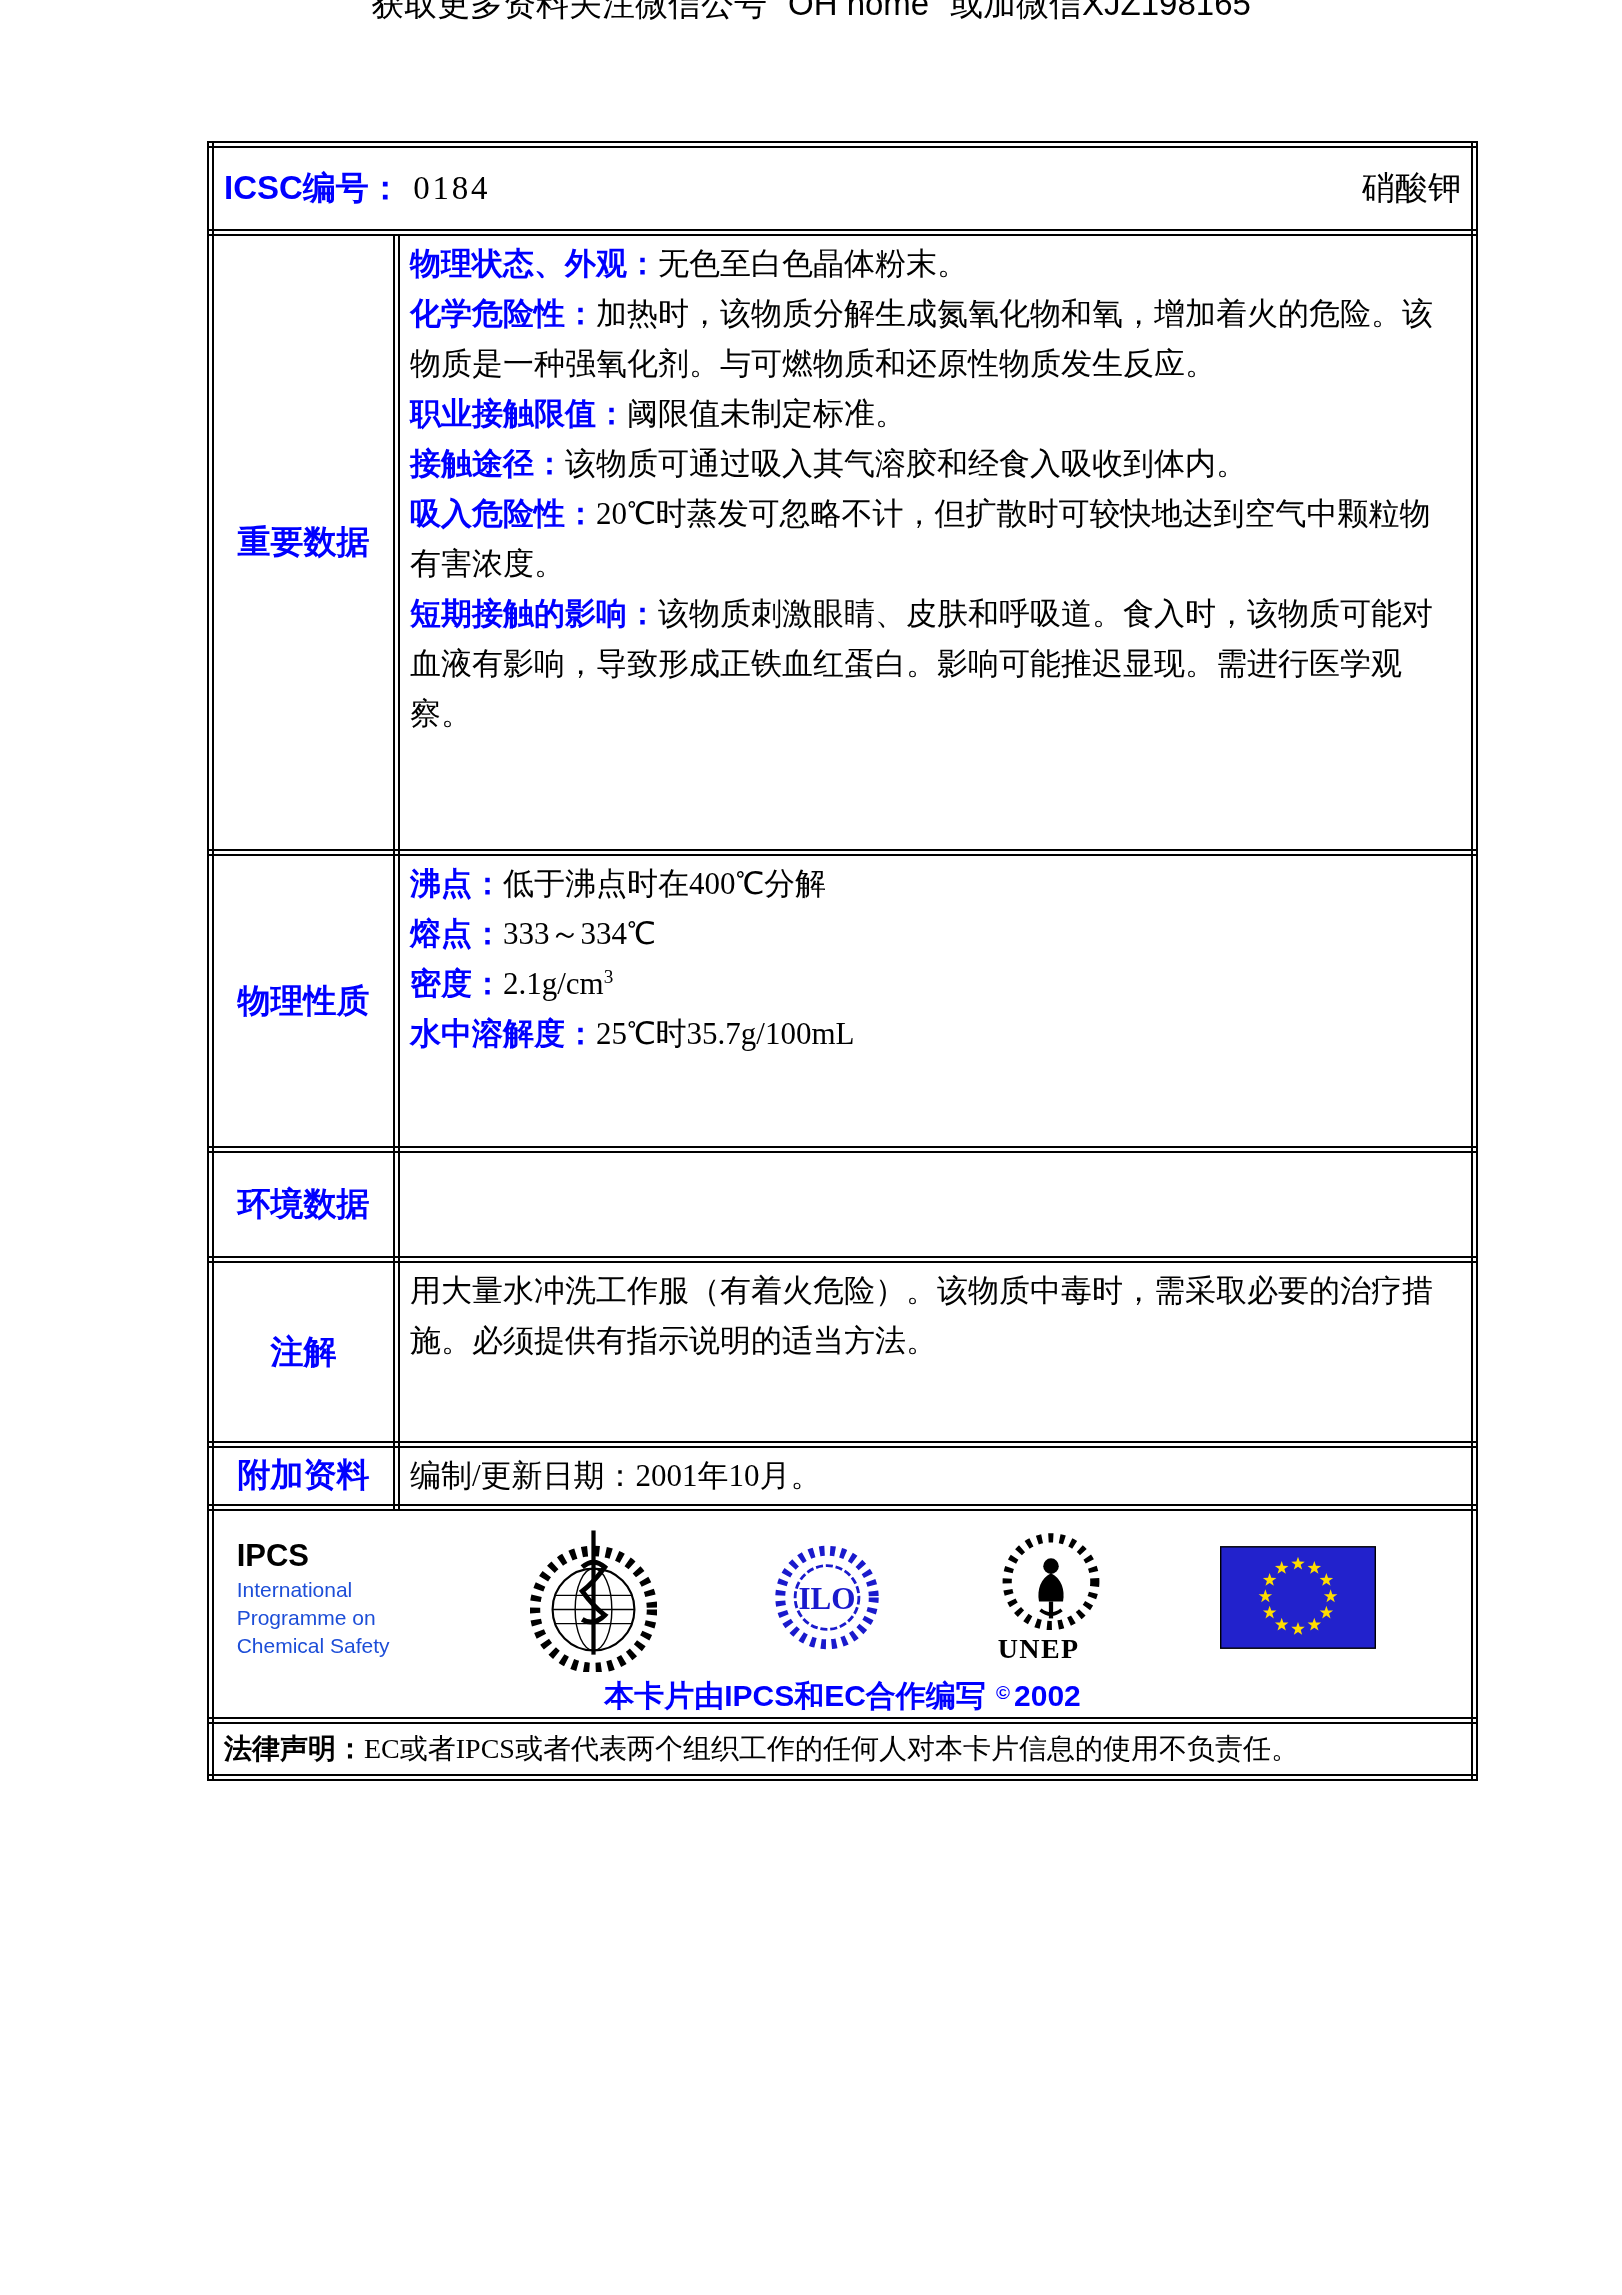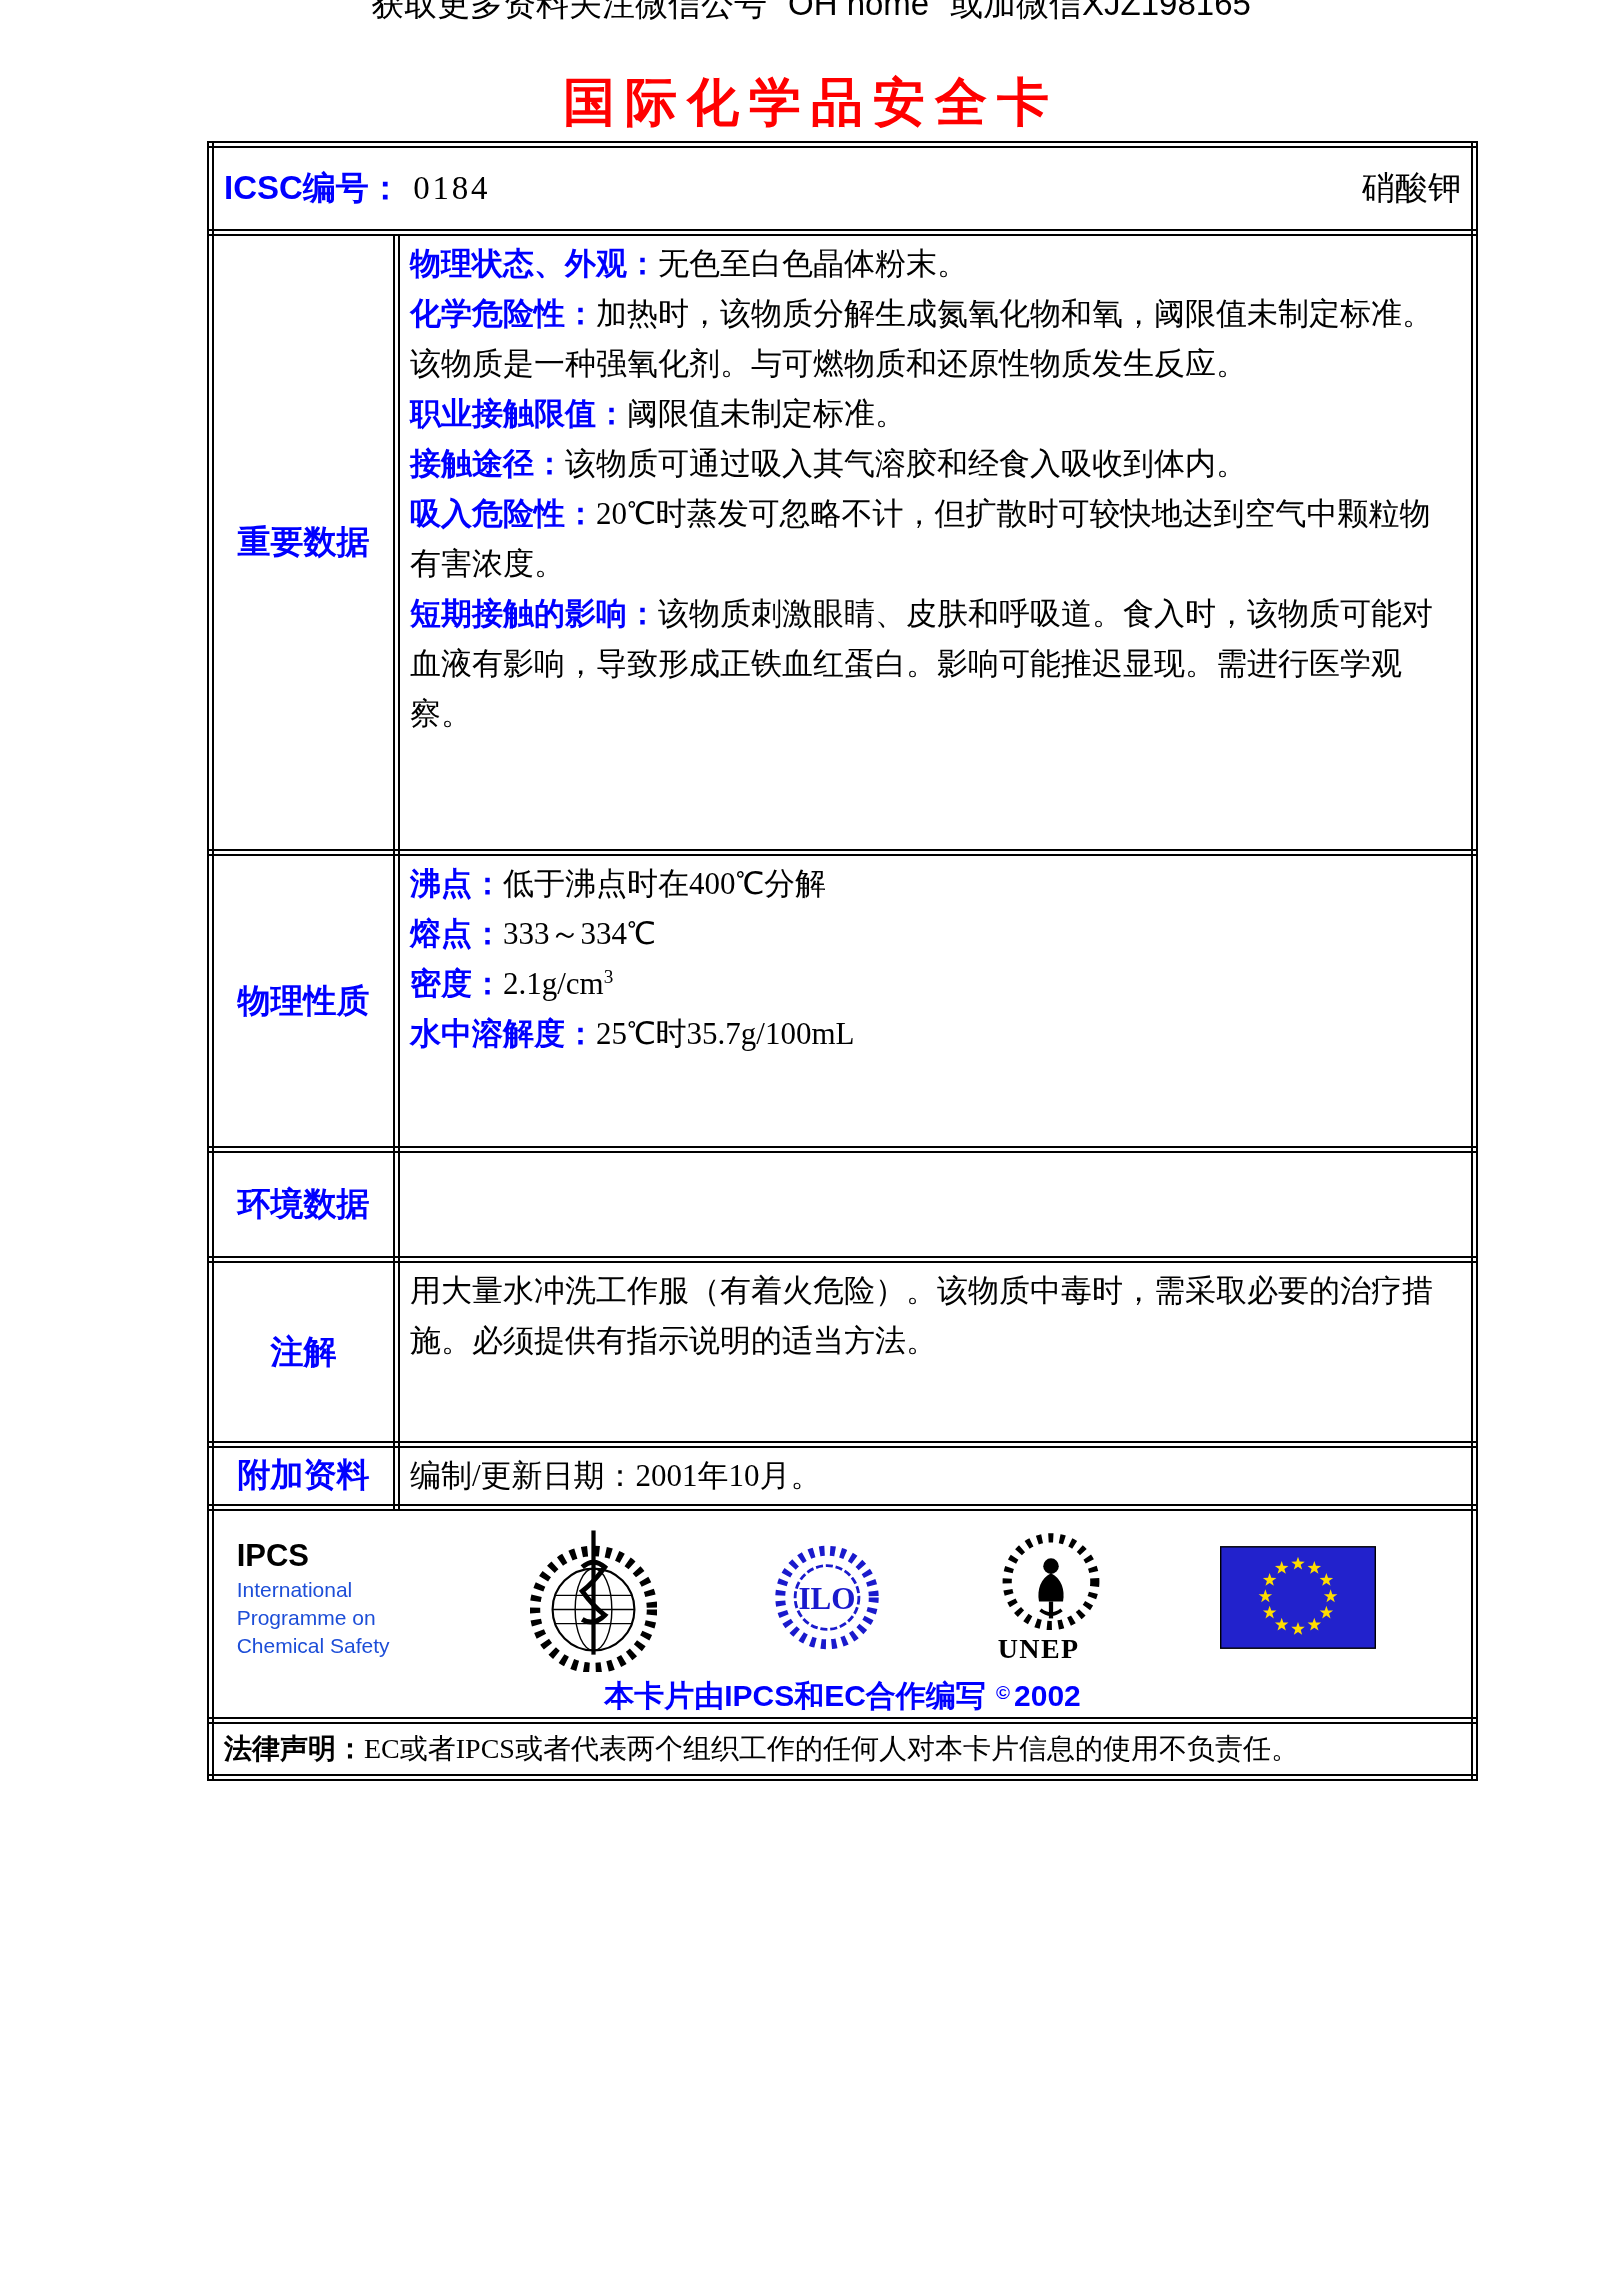--- a/index.html
+++ b/index.html
@@ -76,21 +76,20 @@
   .legal-line { font-size:28px; line-height:38px; }
   .legal-lbl { font-family:"Liberation Sans", sans-serif; font-weight:bold; color:#000; }
 </style>
 </head>
 <body>
 
 <div class="page">
 
   <div class="watermark">获取更多资料关注微信公号 "OH home" 或加微信XJZ198165</div>
 
-  <div class="doc-title">国际化学品安全卡</div>
 
   <table class="icsc">
     <colgroup>
         <col style="width:186px">
         <col>
       </colgroup>
 
     <tbody>
         <tr>
       <td colspan="2" class="hdrcell">
@@ -100,21 +99,21 @@
           </span>
           <span>硝酸钾</span>
         </div>
       </td>
     </tr>
 
     <tr>
       <td class="lblcell" style="height:620px">重要数据</td>
       <td class="content">
         <div><span class="blue-lbl">物理状态、外观：</span><span>无色至白色晶体粉末。</span></div>
-        <div><span class="blue-lbl">化学危险性：</span><span>加热时，该物质分解生成氮氧化物和氧，阈限值未制定标准。该物质是一种强氧化剂。与可燃物质和还原性物质发生反应。</span></div>
+        <div><span class="blue-lbl">化学危险性：</span><span>加热时，该物质分解生成氮氧化物和氧，增加着火的危险。该物质是一种强氧化剂。与可燃物质和还原性物质发生反应。</span></div>
         <div><span class="blue-lbl">职业接触限值：</span><span>阈限值未制定标准。</span></div>
         <div><span class="blue-lbl">接触途径：</span><span>该物质可通过吸入其气溶胶和经食入吸收到体内。</span></div>
         <div><span class="blue-lbl">吸入危险性：</span><span>20℃时蒸发可忽略不计，但扩散时可较快地达到空气中颗粒物有害浓度。</span></div>
         <div><span class="blue-lbl">短期接触的影响：</span><span>该物质刺激眼睛、皮肤和呼吸道。食入时，该物质可能对血液有影响，导致形成正铁血红蛋白。影响可能推迟显现。需进行医学观察。</span></div>
       </td>
     </tr>
 
     <tr>
       <td class="lblcell" style="height:297px">物理性质</td>
       <td class="content">

